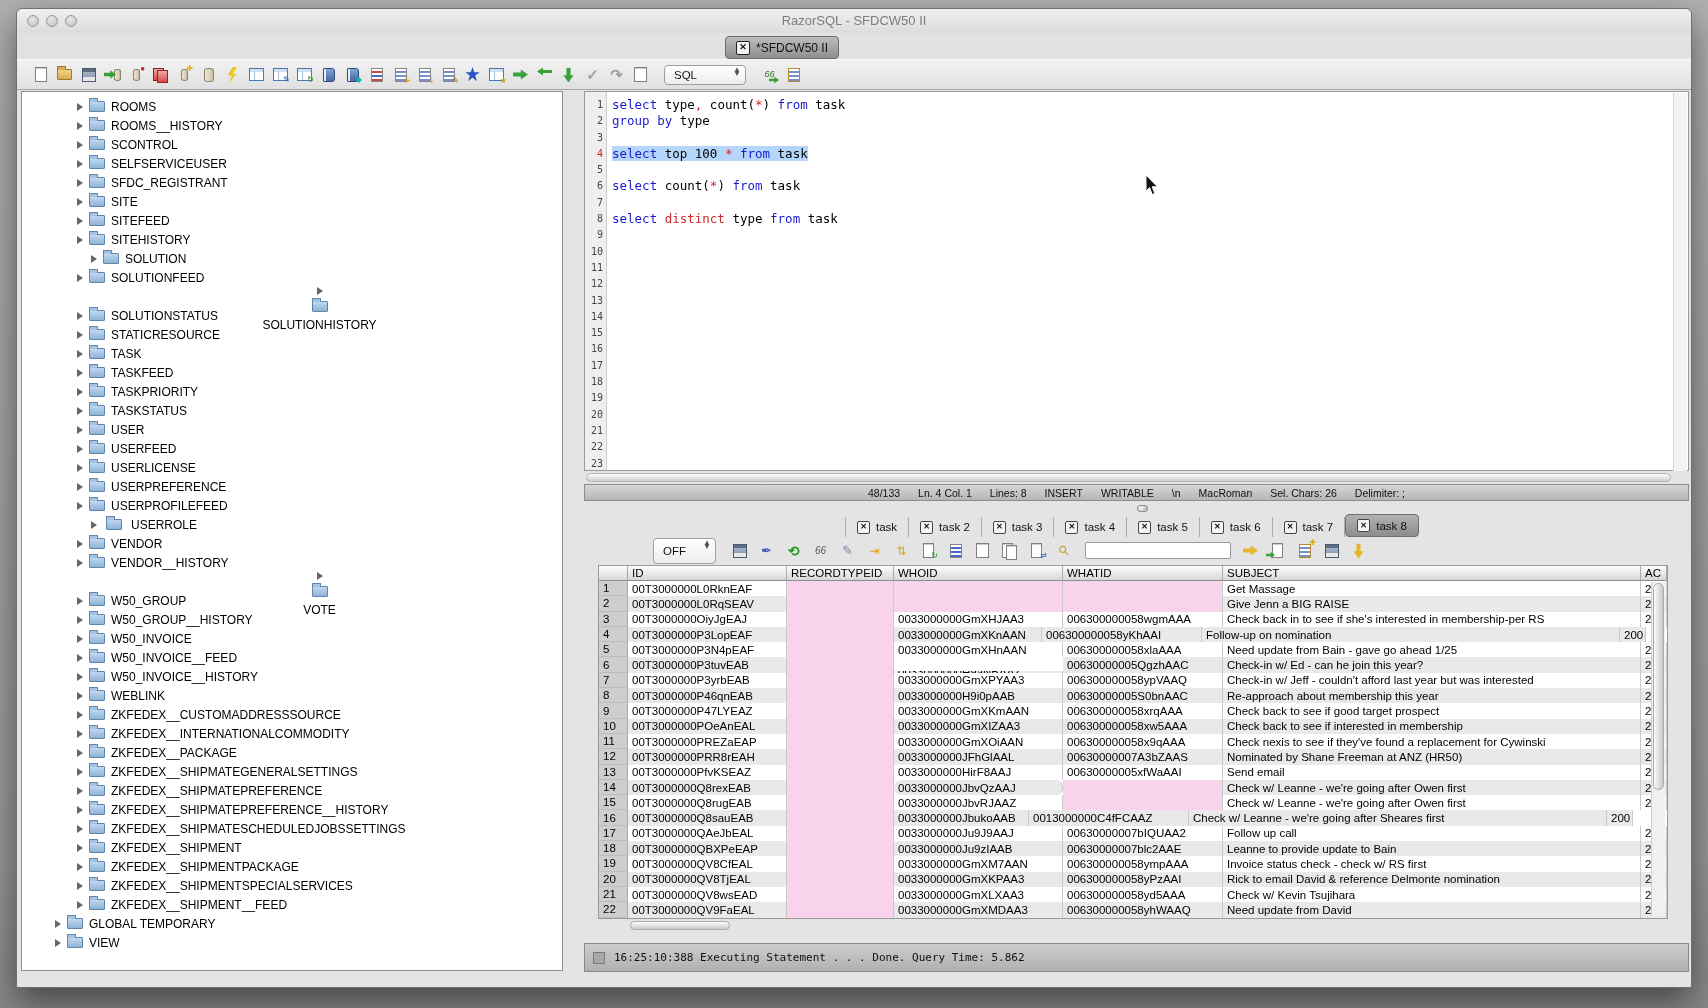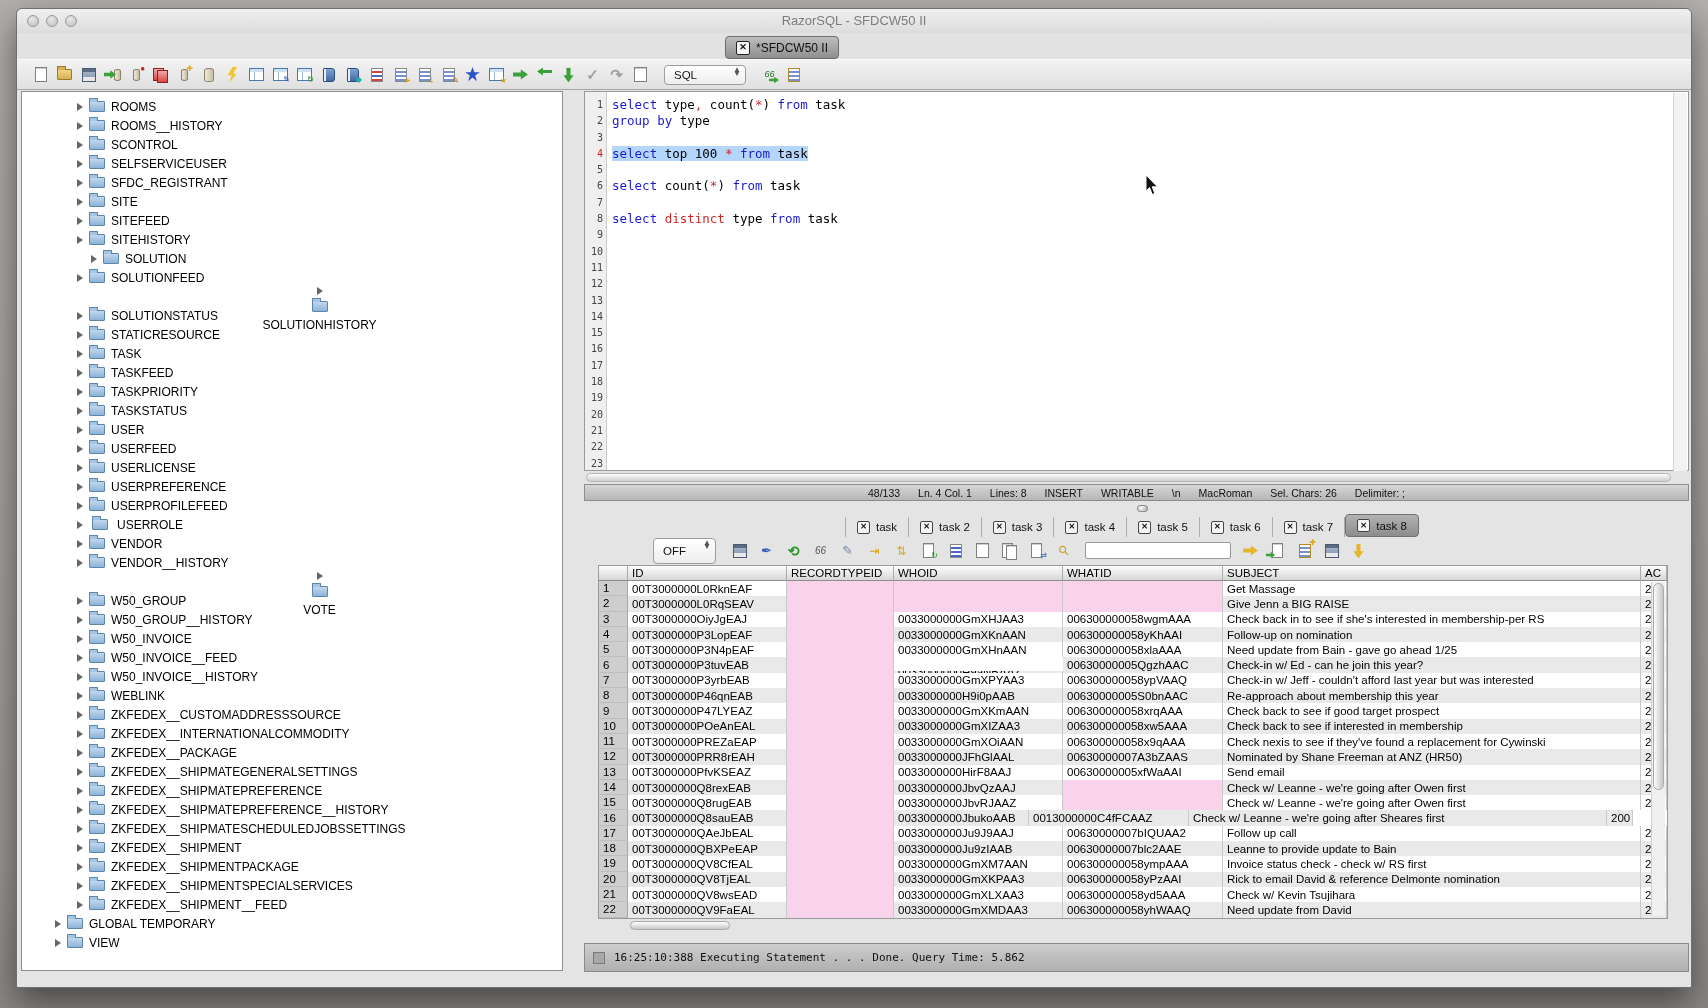--- a/index.html
+++ b/index.html
@@ -355,21 +355,21 @@
           <div class="trow" style="padding-left: 55px;">
             <span class="tri"></span>
             <span class="tfold"></span>
             <span>USERPREFERENCE</span>
           </div>
           <div class="trow" style="padding-left: 55px;">
             <span class="tri"></span>
             <span class="tfold"></span>
             <span>USERPROFILEFEED</span>
           </div>
-          <div class="trow" style="padding-left: 55px; gap: 9px;">
+          <div class="trow" style="padding-left: 69px; gap: 9px;">
             <span class="tri"></span>
             <span class="tfold"></span>
             <span>USERROLE</span>
           </div>
           <div class="trow" style="padding-left: 55px;">
             <span class="tri"></span>
             <span class="tfold"></span>
             <span>VENDOR</span>
           </div>
           <div class="trow" style="padding-left: 55px;">
@@ -671,21 +671,21 @@
             <div class="td pink" style="width: 107px;"></div>
             <div class="td" style="width: 169px;">0033000000GmXHJAA3</div>
             <div class="td" style="width: 160px;">006300000058wgmAAA</div>
             <div class="td" style="width: 418px;">Check back in to see if she's interested in membership-per RS</div>
             <div class="td" style="width: 26px;">200</div>
           </div>
           <div class="trr even">
             <div class="td rownum" style="width: 29px;">4</div>
             <div class="td" style="width: 159px;">00T3000000P3LopEAF</div>
             <div class="td pink" style="width: 107px;"></div>
-            <div class="td" style="width: 169px;">0033000000GmXKnAAN</div>
+            <div class="td" style="width: 148px;">0033000000GmXKnAAN</div>
             <div class="td" style="width: 160px;">006300000058yKhAAI</div>
             <div class="td" style="width: 418px;">Follow-up on nomination</div>
             <div class="td" style="width: 26px;">200</div>
           </div>
           <div class="trr">
             <div class="td rownum" style="width: 29px;">5</div>
             <div class="td" style="width: 159px;">00T3000000P3N4pEAF</div>
             <div class="td pink" style="width: 107px;"></div>
             <div class="td" style="width: 169px;">0033000000GmXHnAAN</div>
             <div class="td" style="width: 160px;">006300000058xlaAAA</div>
@@ -761,21 +761,21 @@
             <div class="td pink" style="width: 107px;"></div>
             <div class="td" style="width: 169px;">0033000000HirF8AAJ</div>
             <div class="td" style="width: 160px;">00630000005xfWaAAI</div>
             <div class="td" style="width: 418px;">Send email</div>
             <div class="td" style="width: 26px;">200</div>
           </div>
           <div class="trr even">
             <div class="td rownum" style="width: 29px;">14</div>
             <div class="td" style="width: 159px;">00T3000000Q8rexEAB</div>
             <div class="td pink" style="width: 107px;"></div>
-            <div class="td" style="width: 169px;">0033000000JbvQzAAJ</div>
+            <div class="td" style="width: 169px; border-radius: 7px;">0033000000JbvQzAAJ</div>
             <div class="td pink" style="width: 160px;"></div>
             <div class="td" style="width: 418px;">Check w/ Leanne - we're going after Owen first</div>
             <div class="td" style="width: 26px;">200</div>
           </div>
           <div class="trr">
             <div class="td rownum" style="width: 29px;">15</div>
             <div class="td" style="width: 159px;">00T3000000Q8rugEAB</div>
             <div class="td pink" style="width: 107px;"></div>
             <div class="td" style="width: 169px;">0033000000JbvRJAAZ</div>
             <div class="td pink" style="width: 160px;"></div>

